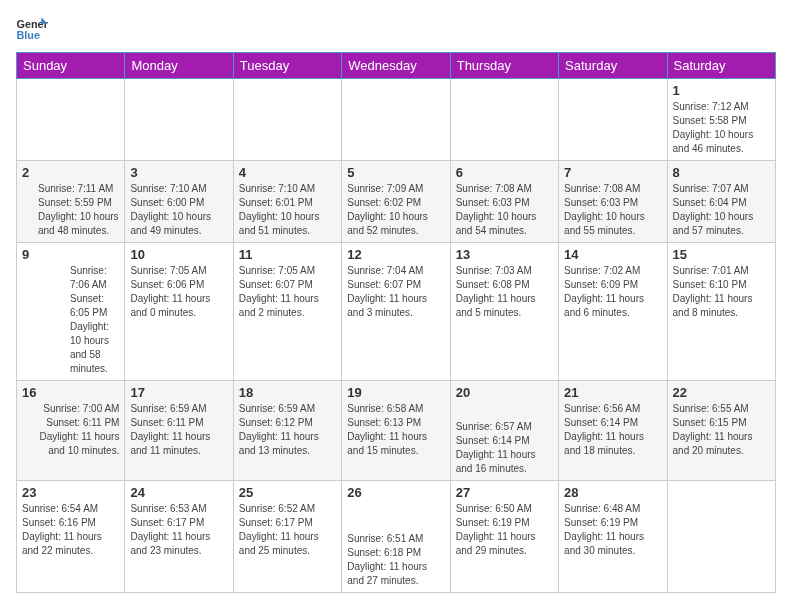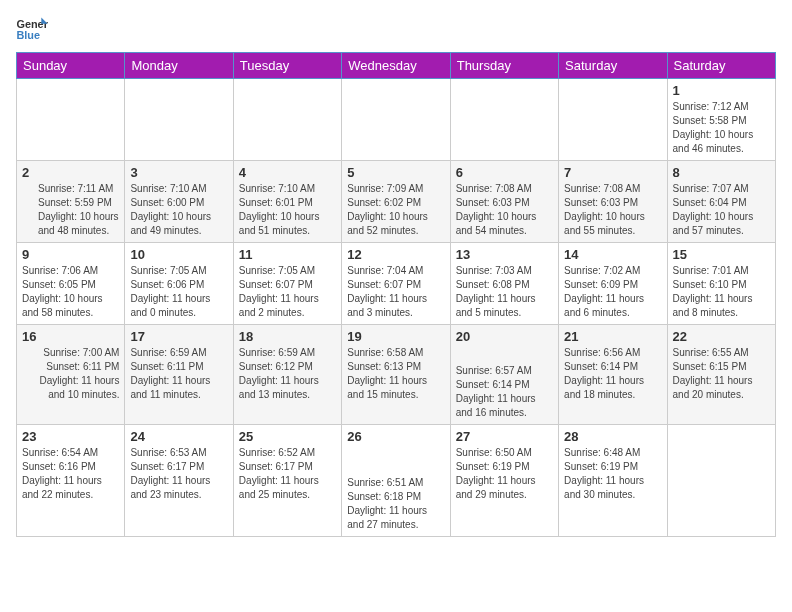--- a/index.html
+++ b/index.html
@@ -159,21 +159,21 @@
         <td>
           <span class="day-num">8</span>
           <div class="day-info" style="white-space: pre-line;">Sunrise: 7:07 AM
 Sunset: 6:04 PM
 Daylight: 10 hours and 57 minutes.</div>
         </td>
       </tr>
       <tr>
         <td>
           <span class="day-num">9</span>
-          <div class="day-info" style="white-space: pre-line;">Sunrise: 7:06 AM
+          <div class="day-info" style="white-space: pre-line; margin-left: 48px;">Sunrise: 7:06 AM
 Sunset: 6:05 PM
 Daylight: 10 hours and 58 minutes.</div>
         </td>
         <td>
           <span class="day-num">10</span>
           <div class="day-info" style="white-space: pre-line;">Sunrise: 7:05 AM
 Sunset: 6:06 PM
 Daylight: 11 hours and 0 minutes.</div>
         </td>
         <td>

